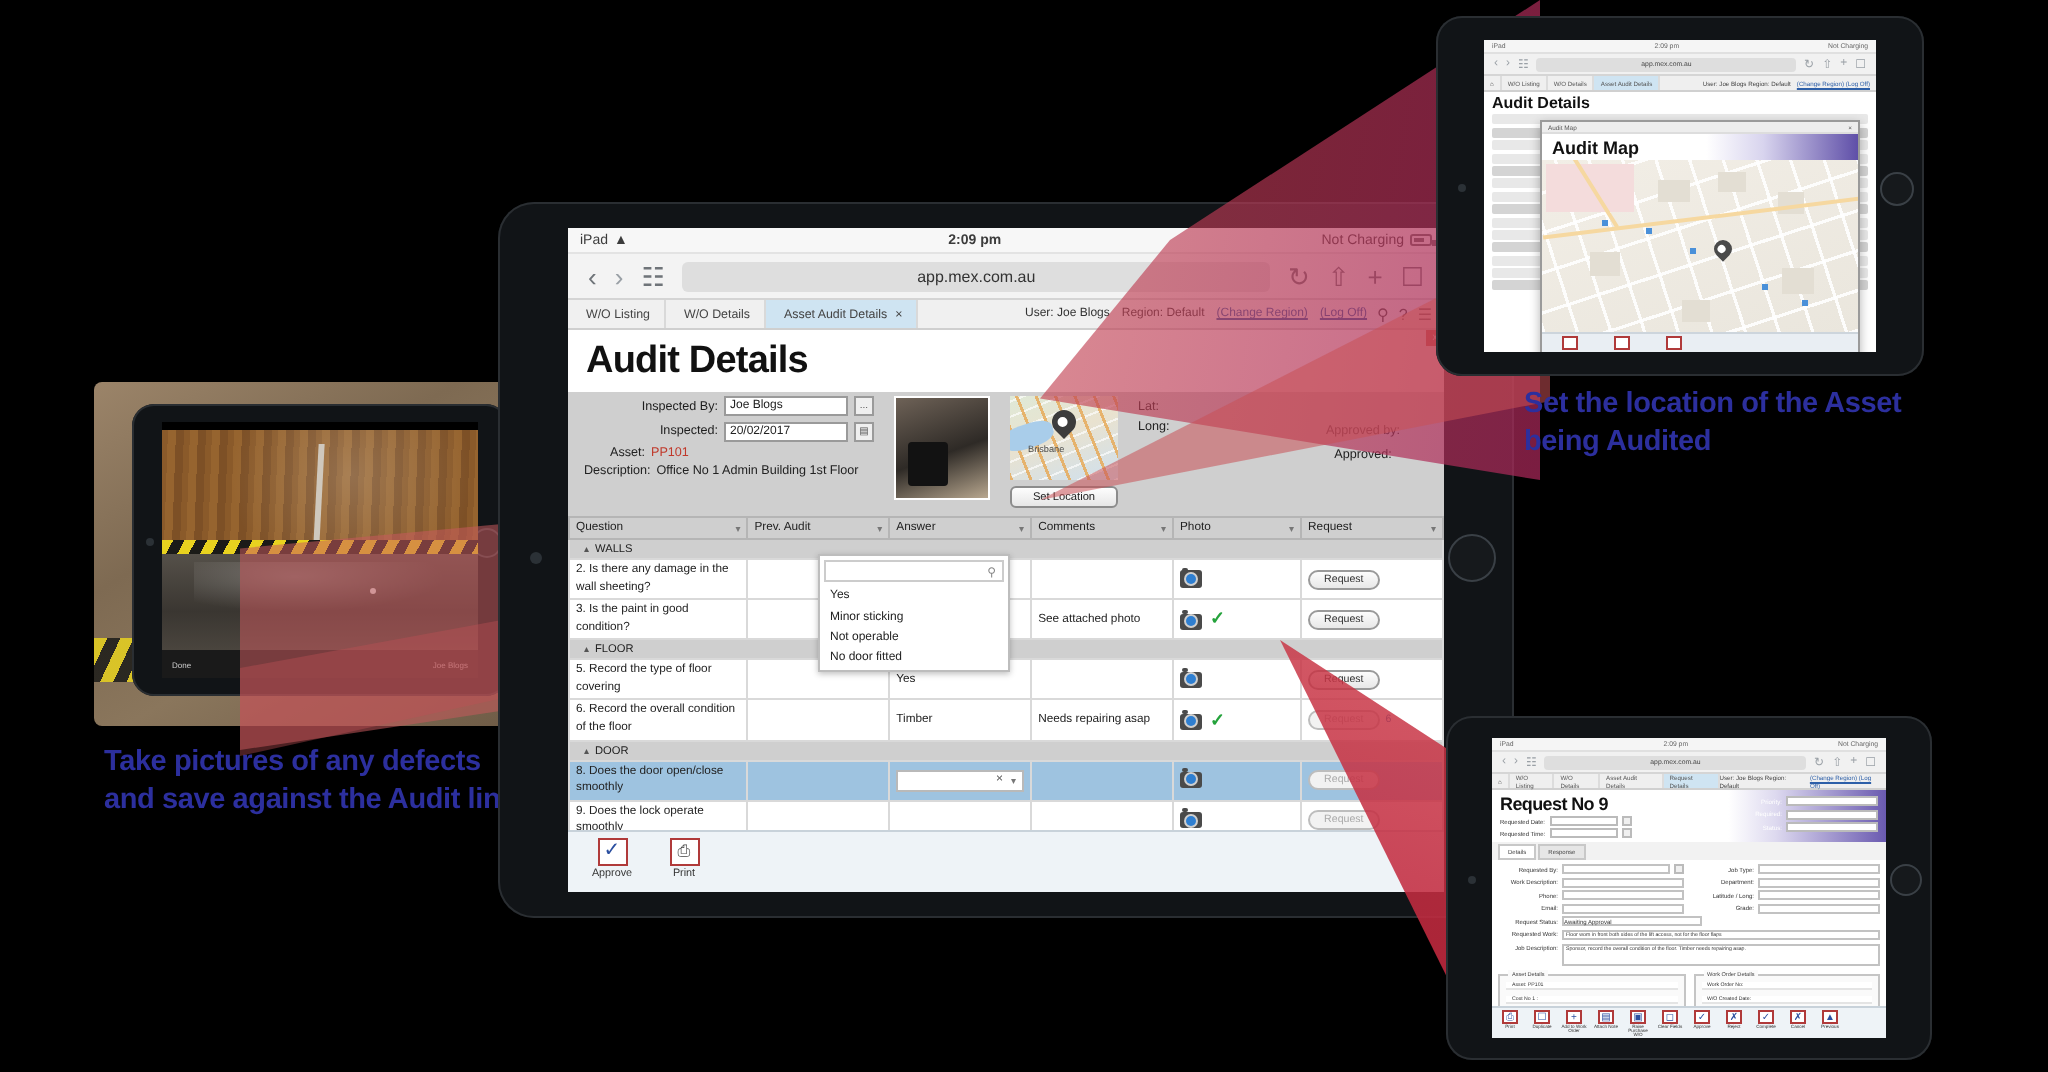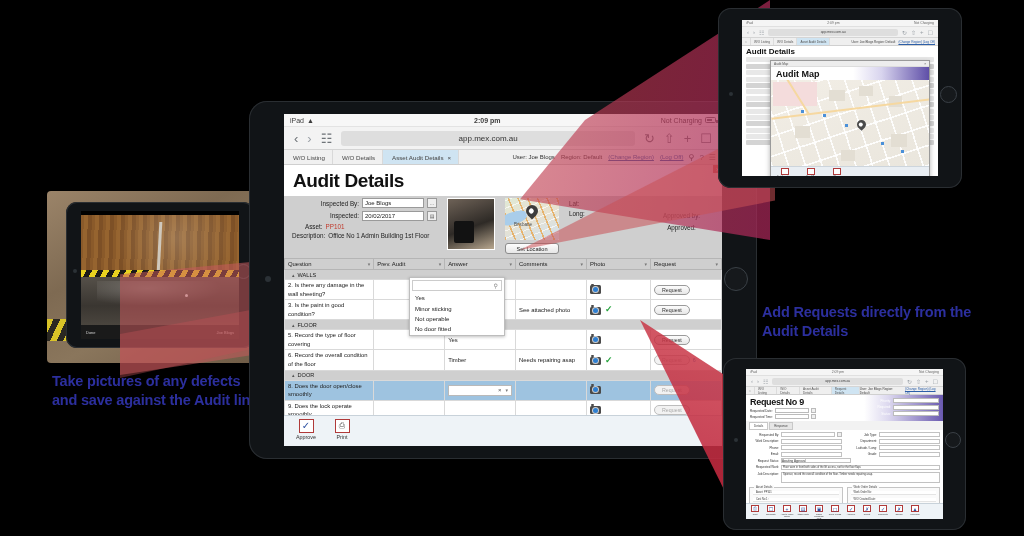--- a/index.html
+++ b/index.html
@@ -644,20 +644,21 @@
             </div>
             <div class="mbtn">
               <div class="bx"></div>
               <span>Clear Location</span>
             </div>
           </div>
         </div>
       </div>
     </div>
   </div>
+  <div class="caption" id="cap-top">Set the location of the Asset being Audited</div>
 
   <div class="ipad" id="ipad-req">
     <div class="cam"></div>
     <div class="home"></div>
     <div class="screen">
       <div class="mini-os">
         <span>iPad</span>
         <span class="mid">2:09 pm</span>
         <span>Not Charging</span>
       </div>
@@ -802,15 +803,14 @@
           <div class="rbtn"><div class="bx">◻</div><span>Clear Fields</span></div>
           <div class="rbtn"><div class="bx">✓</div><span>Approve</span></div>
           <div class="rbtn"><div class="bx">✗</div><span>Reject</span></div>
           <div class="rbtn"><div class="bx">✓</div><span>Complete</span></div>
           <div class="rbtn"><div class="bx">✗</div><span>Cancel</span></div>
           <div class="rbtn"><div class="bx">▲</div><span>Previous</span></div>
         </div>
       </div>
     </div>
   </div>
-  <div class="caption" id="cap-bot">Add Requests directly from the Audit Details</div>
 
 </div>
 
 </body></html>

